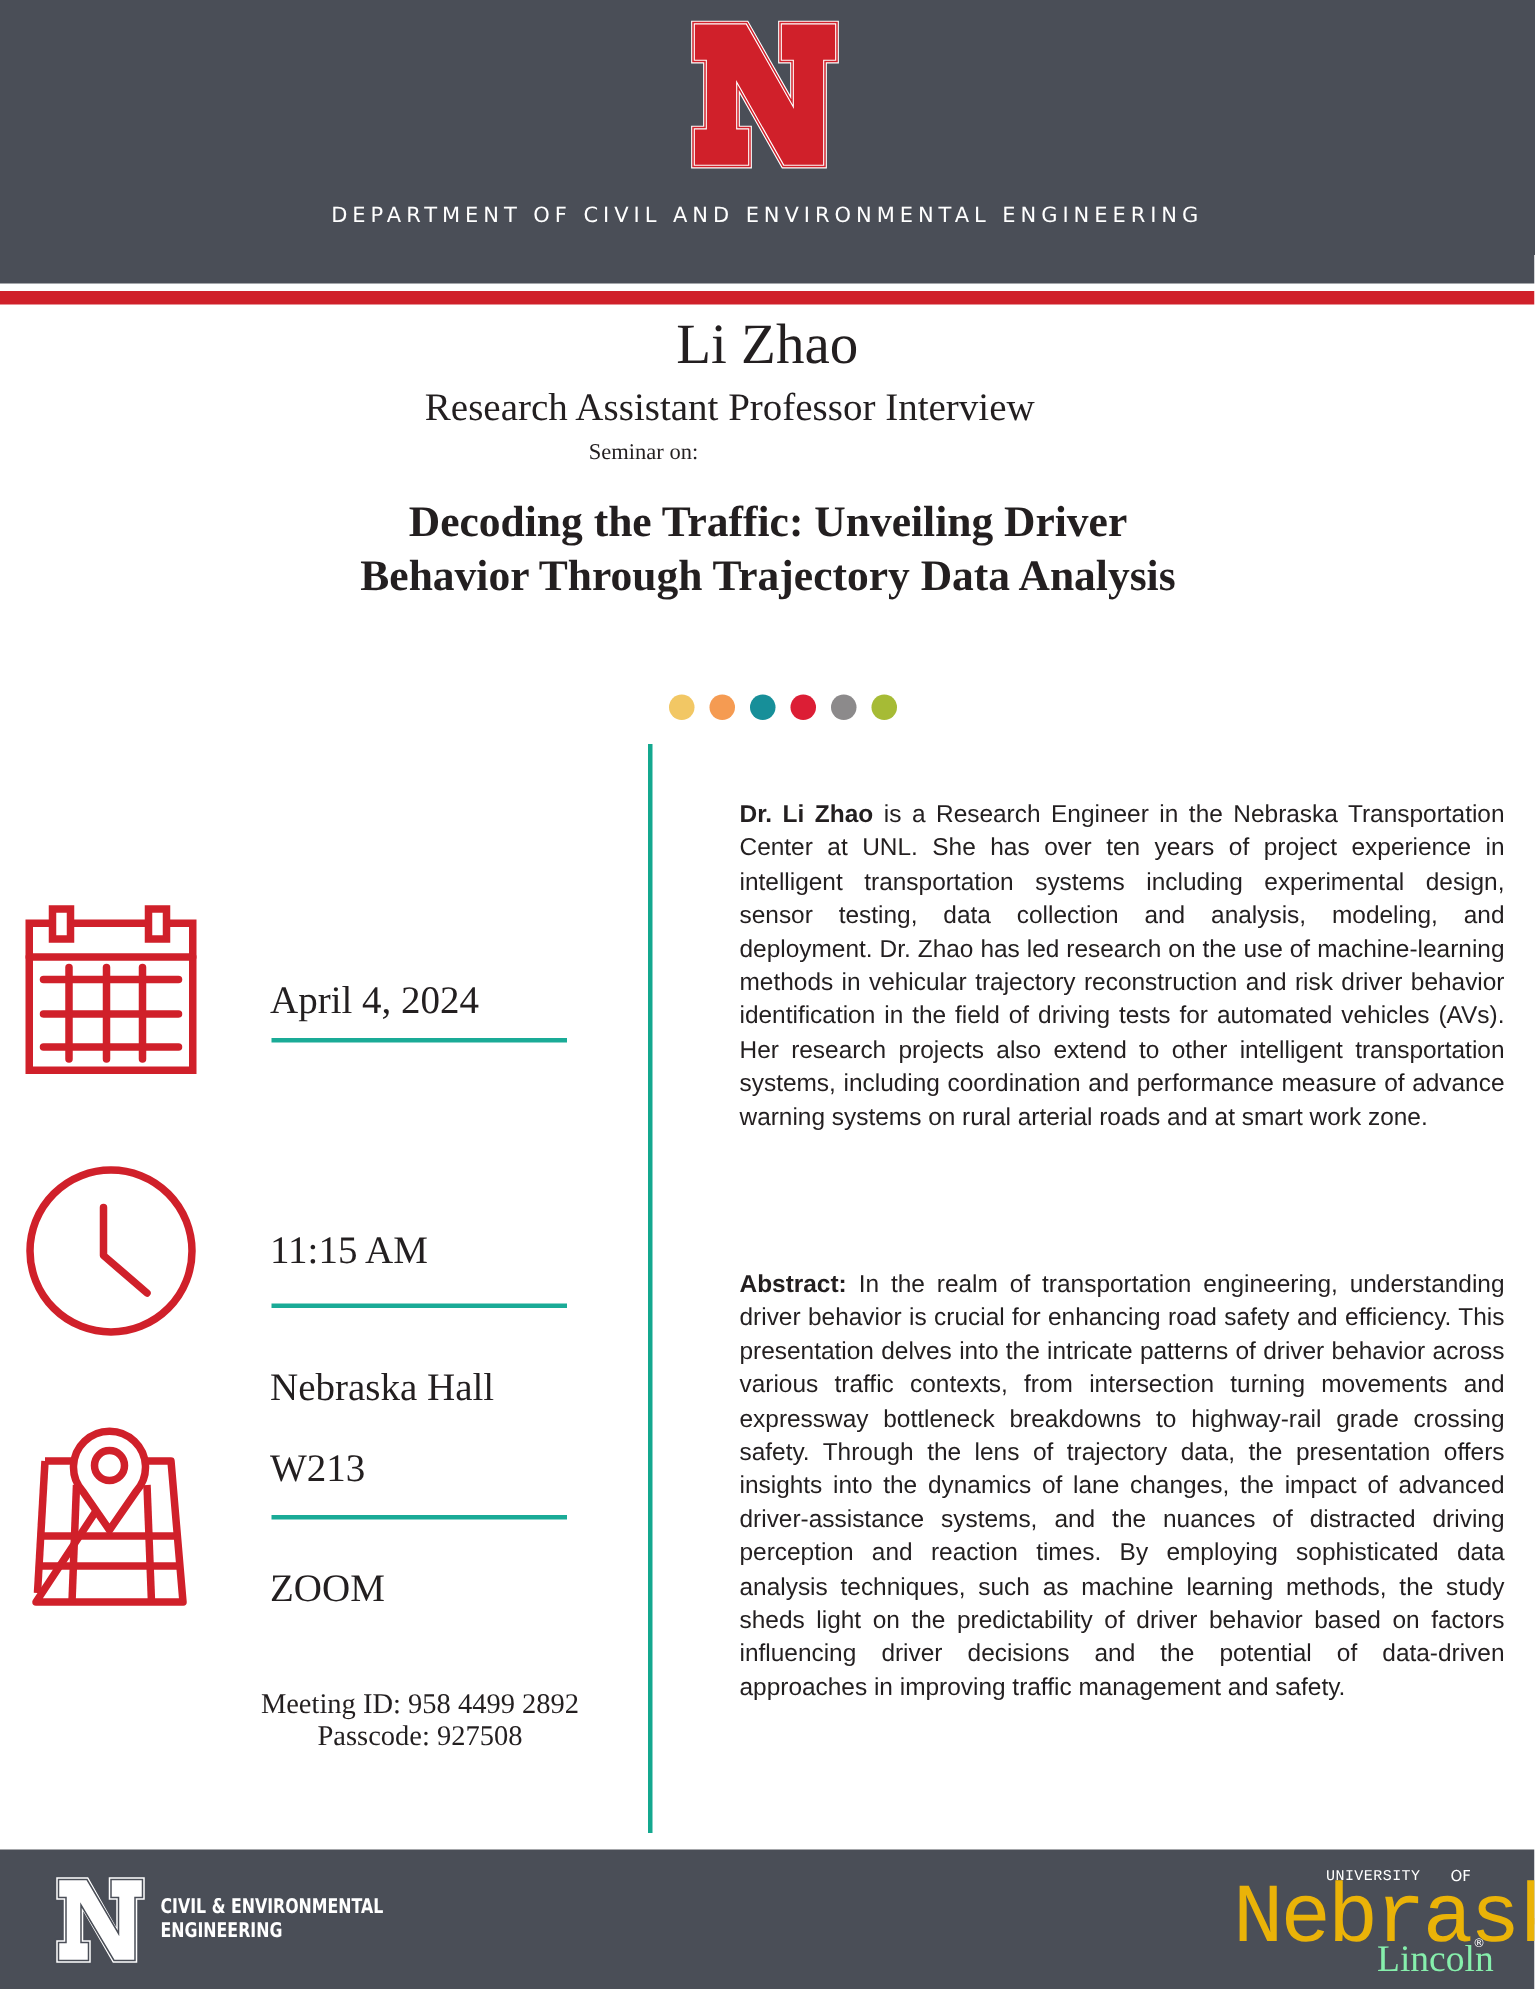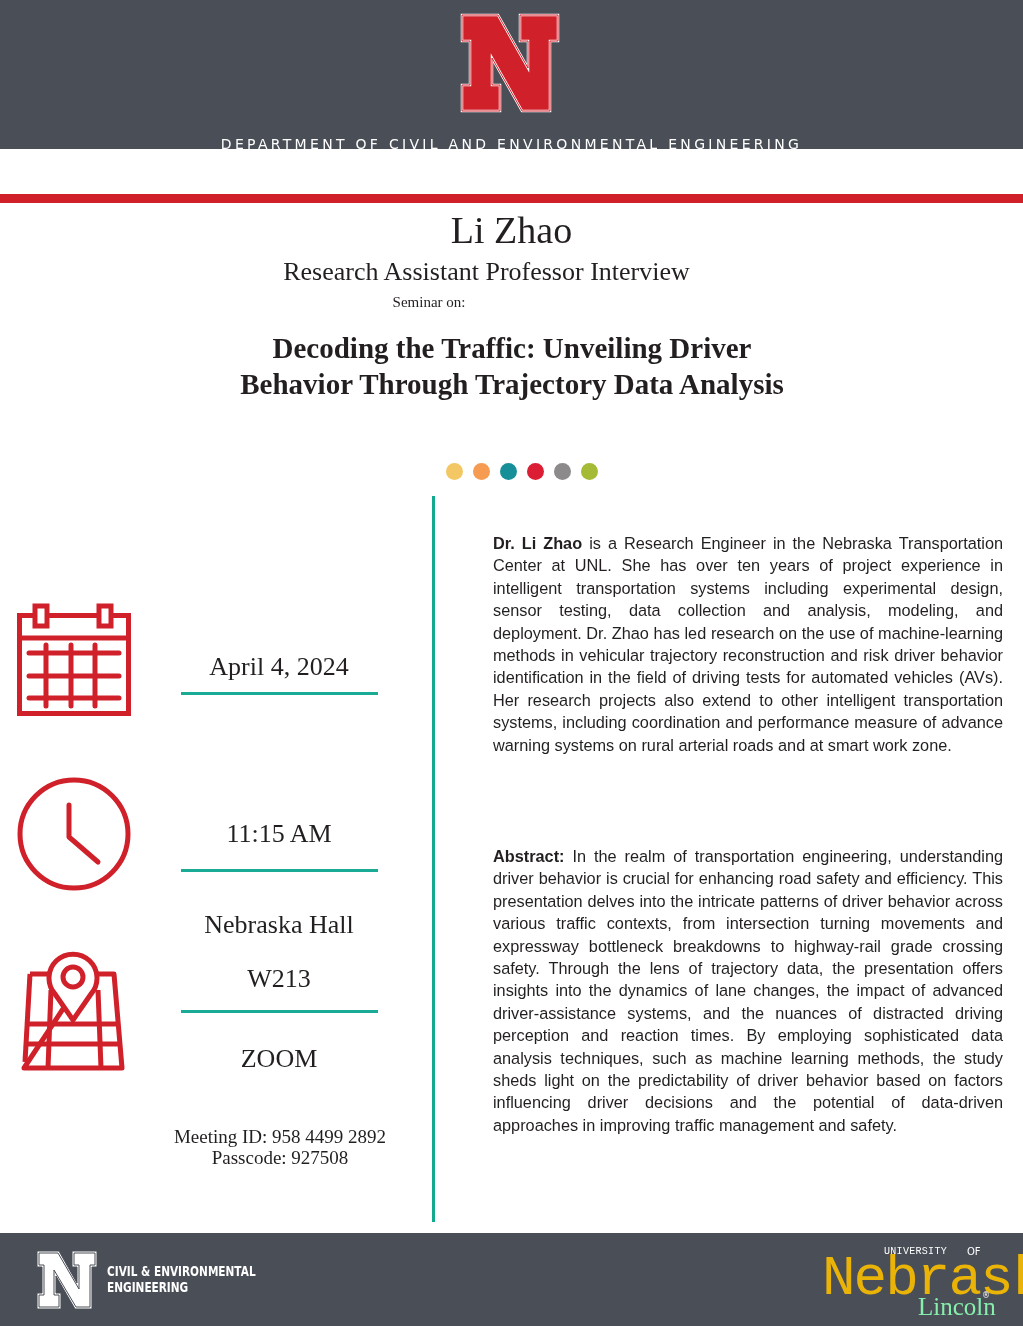--- a/index.html
+++ b/index.html
@@ -1,36 +1,36 @@
 <!DOCTYPE html>
 <html><head>
 <meta charset="utf-8">
 <style>
   * { box-sizing: border-box; margin: 0; padding: 0; }
   html, body { width: 1023px; height: 1326px; background: #ffffff; overflow: hidden; }
   body { position: relative; font-family: "Liberation Serif", serif; color: #231f20; }
 
-  .header { position: absolute; left: 0; top: 0; width: 1023px; height: 149px; background: #4a4e57; }
+  .header { position: absolute; left: 0; top: 0; width: 1023px; height: 189px; background: #4a4e57; }
   .n-logo { position: absolute; left: 460px; top: 13px; width: 100px; height: 100px; }
   .dept { position: absolute; left: 0; top: 136px; width: 1023px; text-align: center; color: #ffffff;
           font-family: "DejaVu Sans", sans-serif; font-size: 14px; letter-spacing: 3.3px; font-weight: normal; }
   .red-band { position: absolute; left: 0; top: 194px; width: 1023px; height: 9px; background: #d0202a; }
 
   .name { position: absolute; left: 0; top: 208px; width: 1023px; text-align: center; font-size: 38px; }
   .role { position: absolute; left: 0; top: 257px; width: 973px; text-align: center; font-size: 26px; }
   .seminar { position: absolute; left: 0; top: 294px; width: 858px; text-align: center; font-size: 15px; }
   .title { position: absolute; left: 0; top: 330px; width: 1060px; text-align: center; font-size: 29px; font-weight: bold; line-height: 36px; }
 
   .dots { position: absolute; left: 446px; top: 463px; display: flex; gap: 10px; }
   .dot { width: 17px; height: 17px; border-radius: 50%; }
 
   .divider { position: absolute; left: 432px; top: 496px; width: 3px; height: 726px; background: #14a88f; }
 
   .icon { position: absolute; }
-  .info { position: absolute; left: 180px; width: 198px; text-align: center; font-size: 26px; color: #231f20; }
+  .info { position: absolute; left: 180px; width: 198px; text-align: left; font-size: 26px; color: #231f20; }
   .rule { position: absolute; left: 181px; width: 197px; height: 3px; background: #1aab97; }
   .meeting { position: absolute; left: 120px; width: 320px; text-align: center; font-size: 19px; line-height: 21px; }
 
   .body-text { position: absolute; left: 461px; width: 510px; font-family: "Liberation Sans", sans-serif;
                font-size: 16.3px; line-height: 22.4px; text-align: justify; color: #231f20; margin-left: 32px; }
   .body-text b { font-weight: bold; }
 
   .footer { position: absolute; left: 0; top: 1233px; width: 1023px; height: 93px; background: #4a4e57; }
   .foot-n { position: absolute; left: 35px; top: 16px; width: 64px; height: 62px; }
   .foot-dept { position: absolute; left: 107px; top: 30px; color: #fff; font-family: "DejaVu Sans", sans-serif;

